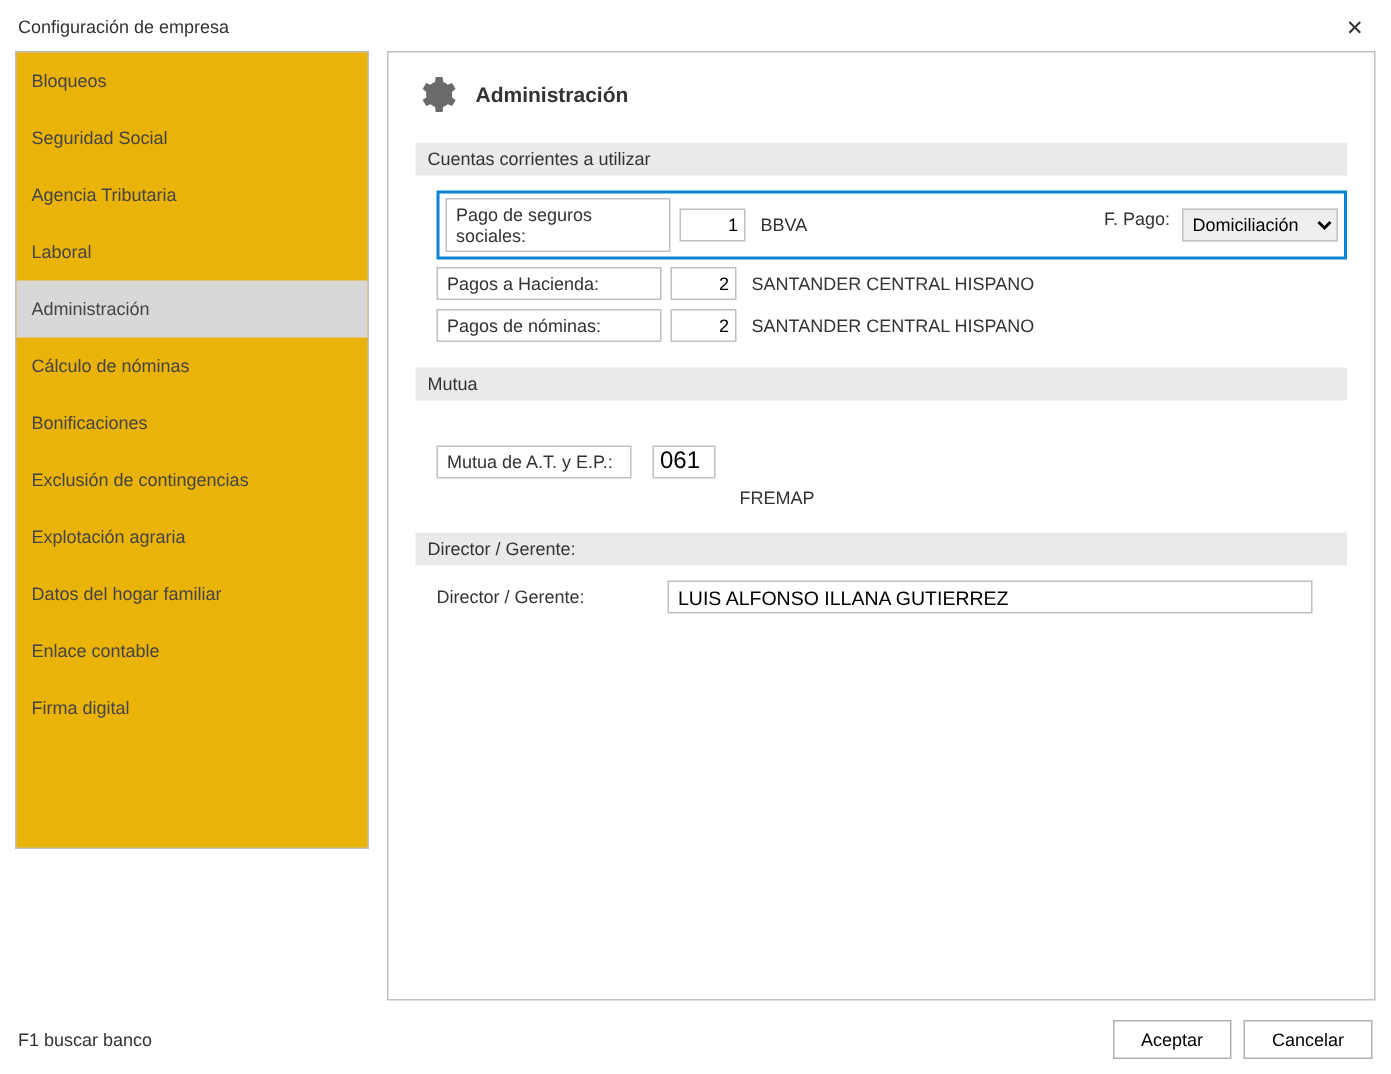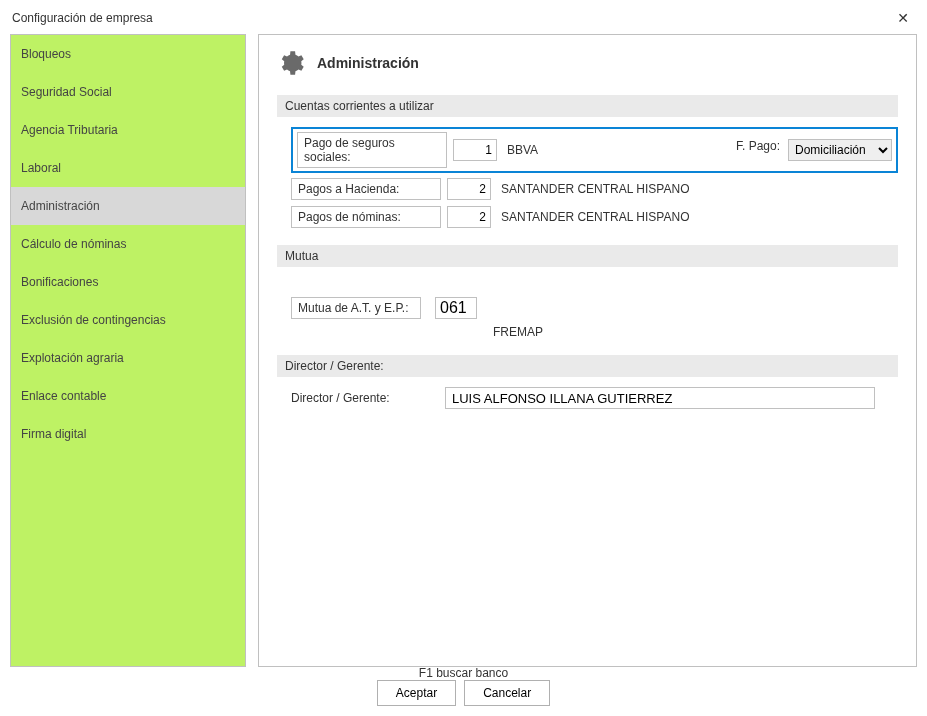--- a/index.html
+++ b/index.html
@@ -26,22 +26,22 @@
   padding: 2px 6px;
 }
 .main-area {
   display: flex;
   padding: 0 10px;
   gap: 12px;
 }
 .sidebar {
   width: 236px;
   border: 1px solid #c0c0c0;
-  background: #bef264;
-  height: 633px;
+  background: #eab308;
+  height: 532px;
 }
 .sidebar-item {
   padding: 12px 10px;
   cursor: pointer;
   color: #444;
   font-size: 12px;
 }
 .sidebar-item.selected {
   background: #d8d8d8;
 }
@@ -173,21 +173,20 @@
 }
 .footer {
   position: absolute;
   bottom: 0;
   left: 0;
   right: 0;
   padding: 8px 12px 10px 12px;
   display: flex;
   align-items: center;
   justify-content: space-between;
-  flex-direction: column;
 }
 .footer-hint { font-size: 12px; color: #333; }
 .footer-buttons { display: flex; gap: 8px; }
 .btn {
   border: 1px solid #b0b0b0;
   background: #fff;
   padding: 5px 18px;
   font-size: 12px;
   cursor: pointer;
   font-family: Liberation Sans, sans-serif;
@@ -205,20 +204,21 @@
   <div class="sidebar">
     <div class="sidebar-item">Bloqueos</div>
     <div class="sidebar-item">Seguridad Social</div>
     <div class="sidebar-item">Agencia Tributaria</div>
     <div class="sidebar-item">Laboral</div>
     <div class="sidebar-item selected">Administración</div>
     <div class="sidebar-item">Cálculo de nóminas</div>
     <div class="sidebar-item">Bonificaciones</div>
     <div class="sidebar-item">Exclusión de contingencias</div>
     <div class="sidebar-item">Explotación agraria</div>
+    <div class="sidebar-item">Datos del hogar familiar</div>
     <div class="sidebar-item">Enlace contable</div>
     <div class="sidebar-item">Firma digital</div>
   </div>
 
   <div class="content">
     <div class="content-header">
       <span class="gear-icon">
         <svg width="28" height="28" viewBox="0 0 24 24" fill="#6a6a6a">
           <path d="M12 8a4 4 0 100 8 4 4 0 000-8zm8.94 4a7.96 7.96 0 00-.14-1.5l2.1-1.64-2-3.46-2.48 1a8.07 8.07 0 00-2.6-1.5L15.5 2h-4l-.32 2.9a8.07 8.07 0 00-2.6 1.5l-2.48-1-2 3.46 2.1 1.64A7.96 7.96 0 006.06 12c0 .51.05 1.01.14 1.5l-2.1 1.64 2 3.46 2.48-1c.78.66 1.66 1.17 2.6 1.5L11.5 22h4l.32-2.9c.94-.33 1.82-.84 2.6-1.5l2.48 1 2-3.46-2.1-1.64c.09-.49.14-.99.14-1.5z"></path>
         </svg>

